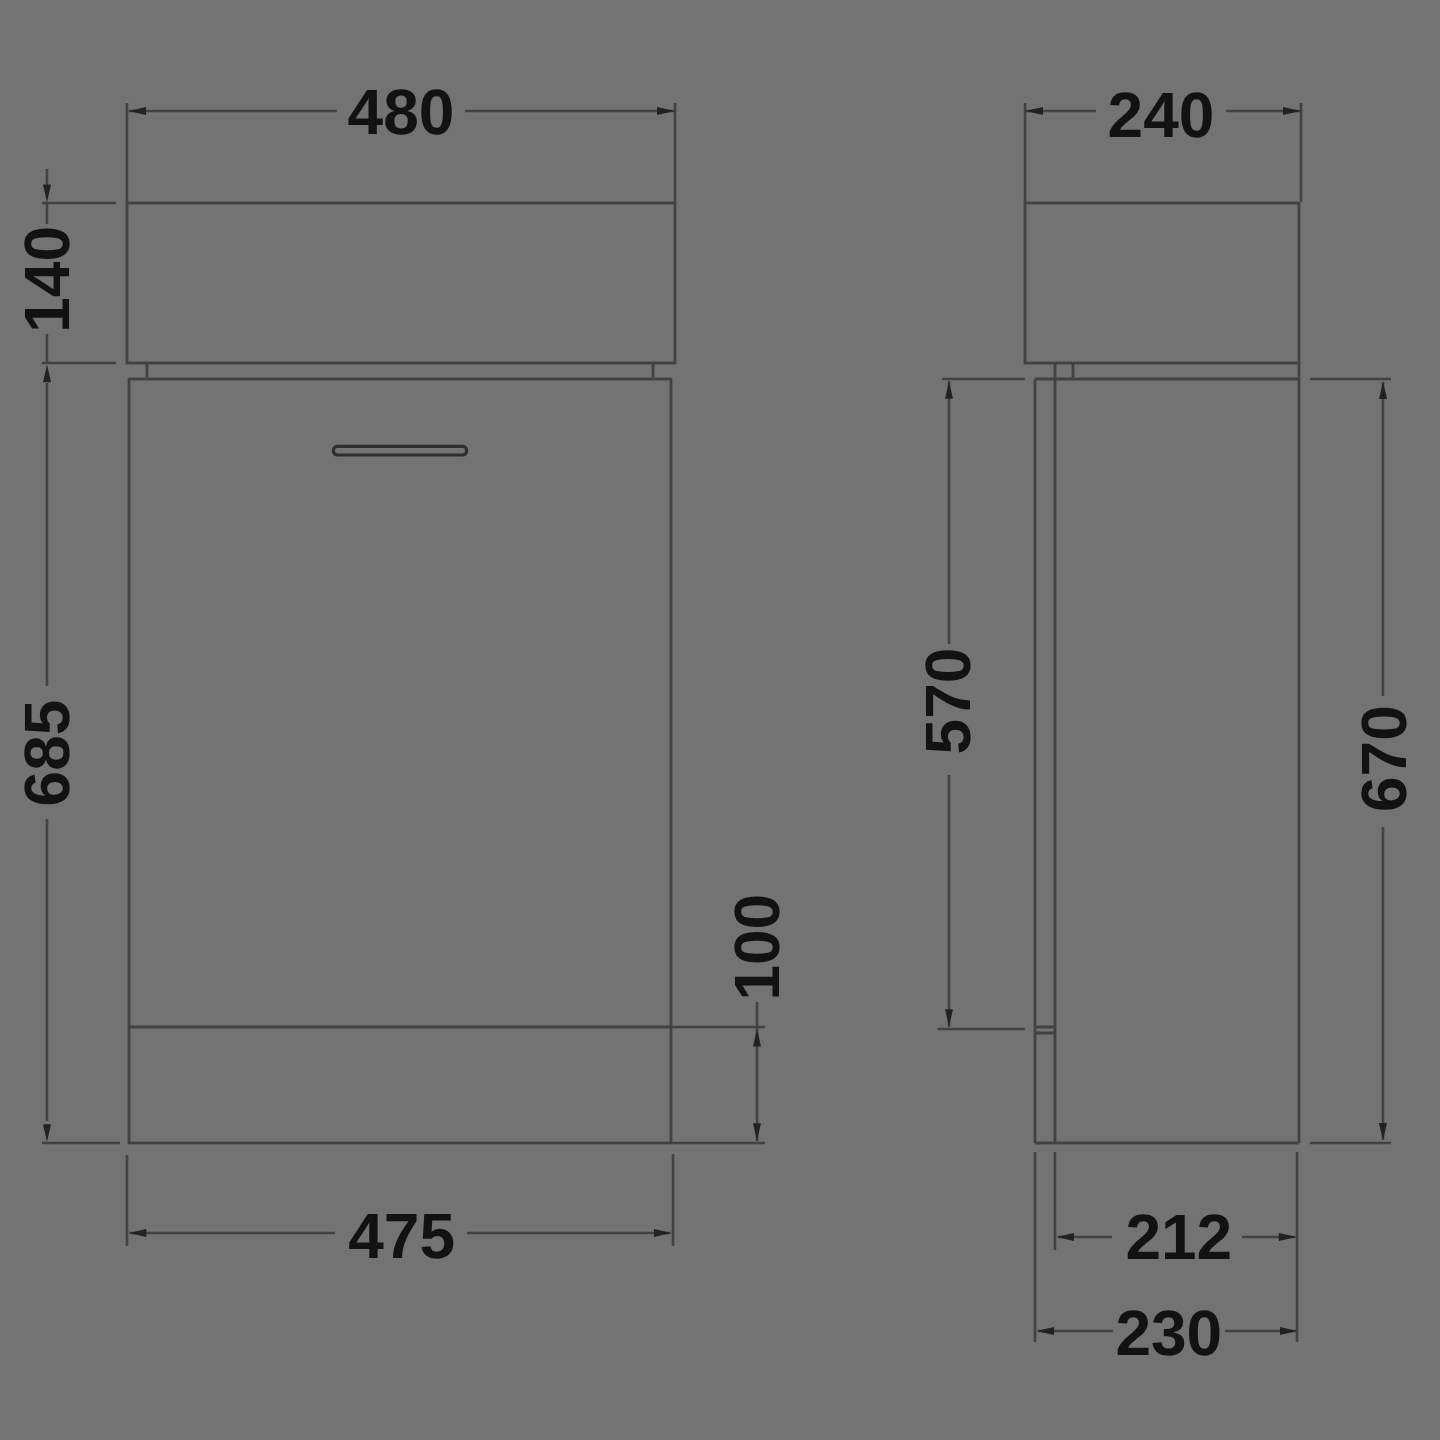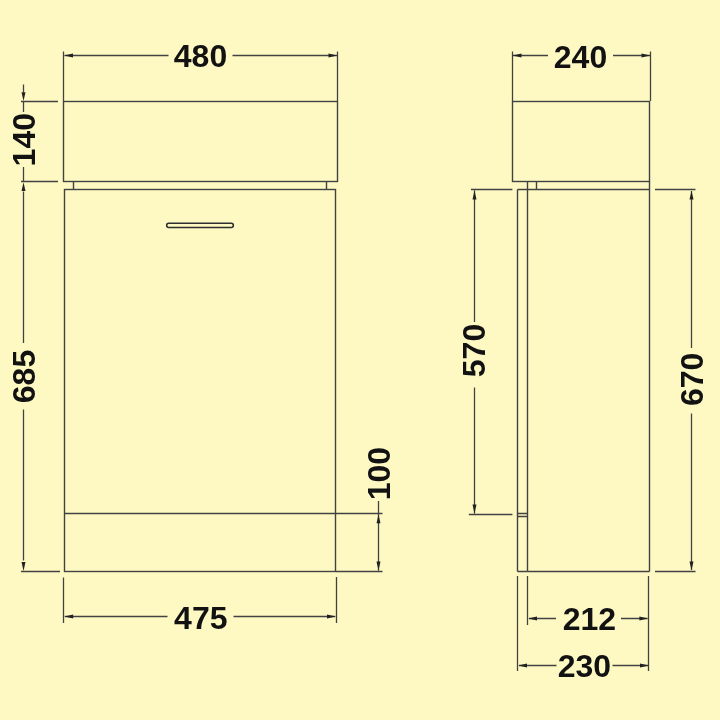--- a/index.html
+++ b/index.html
@@ -1,16 +1,16 @@
 <!DOCTYPE html>
 <html><head>
 <meta charset="utf-8">
 <style>
   html,body{margin:0;padding:0;background:#ffffff;}
-  .wrap{width:720px;height:720px;position:relative;background:#fef9c3;}
+  .wrap{width:720px;height:720px;position:relative;background:#737373;}
   text{font-family:"Liberation Sans", sans-serif;font-weight:bold;fill:#121212;}
 </style>
 </head>
 <body>
 <div class="wrap">
 <svg width="720" height="720" viewBox="0 0 720 720">
   <g fill="none" stroke="#424242" stroke-width="1.4">
 
     <rect x="63.5" y="101.5" width="274" height="80"></rect>
 

